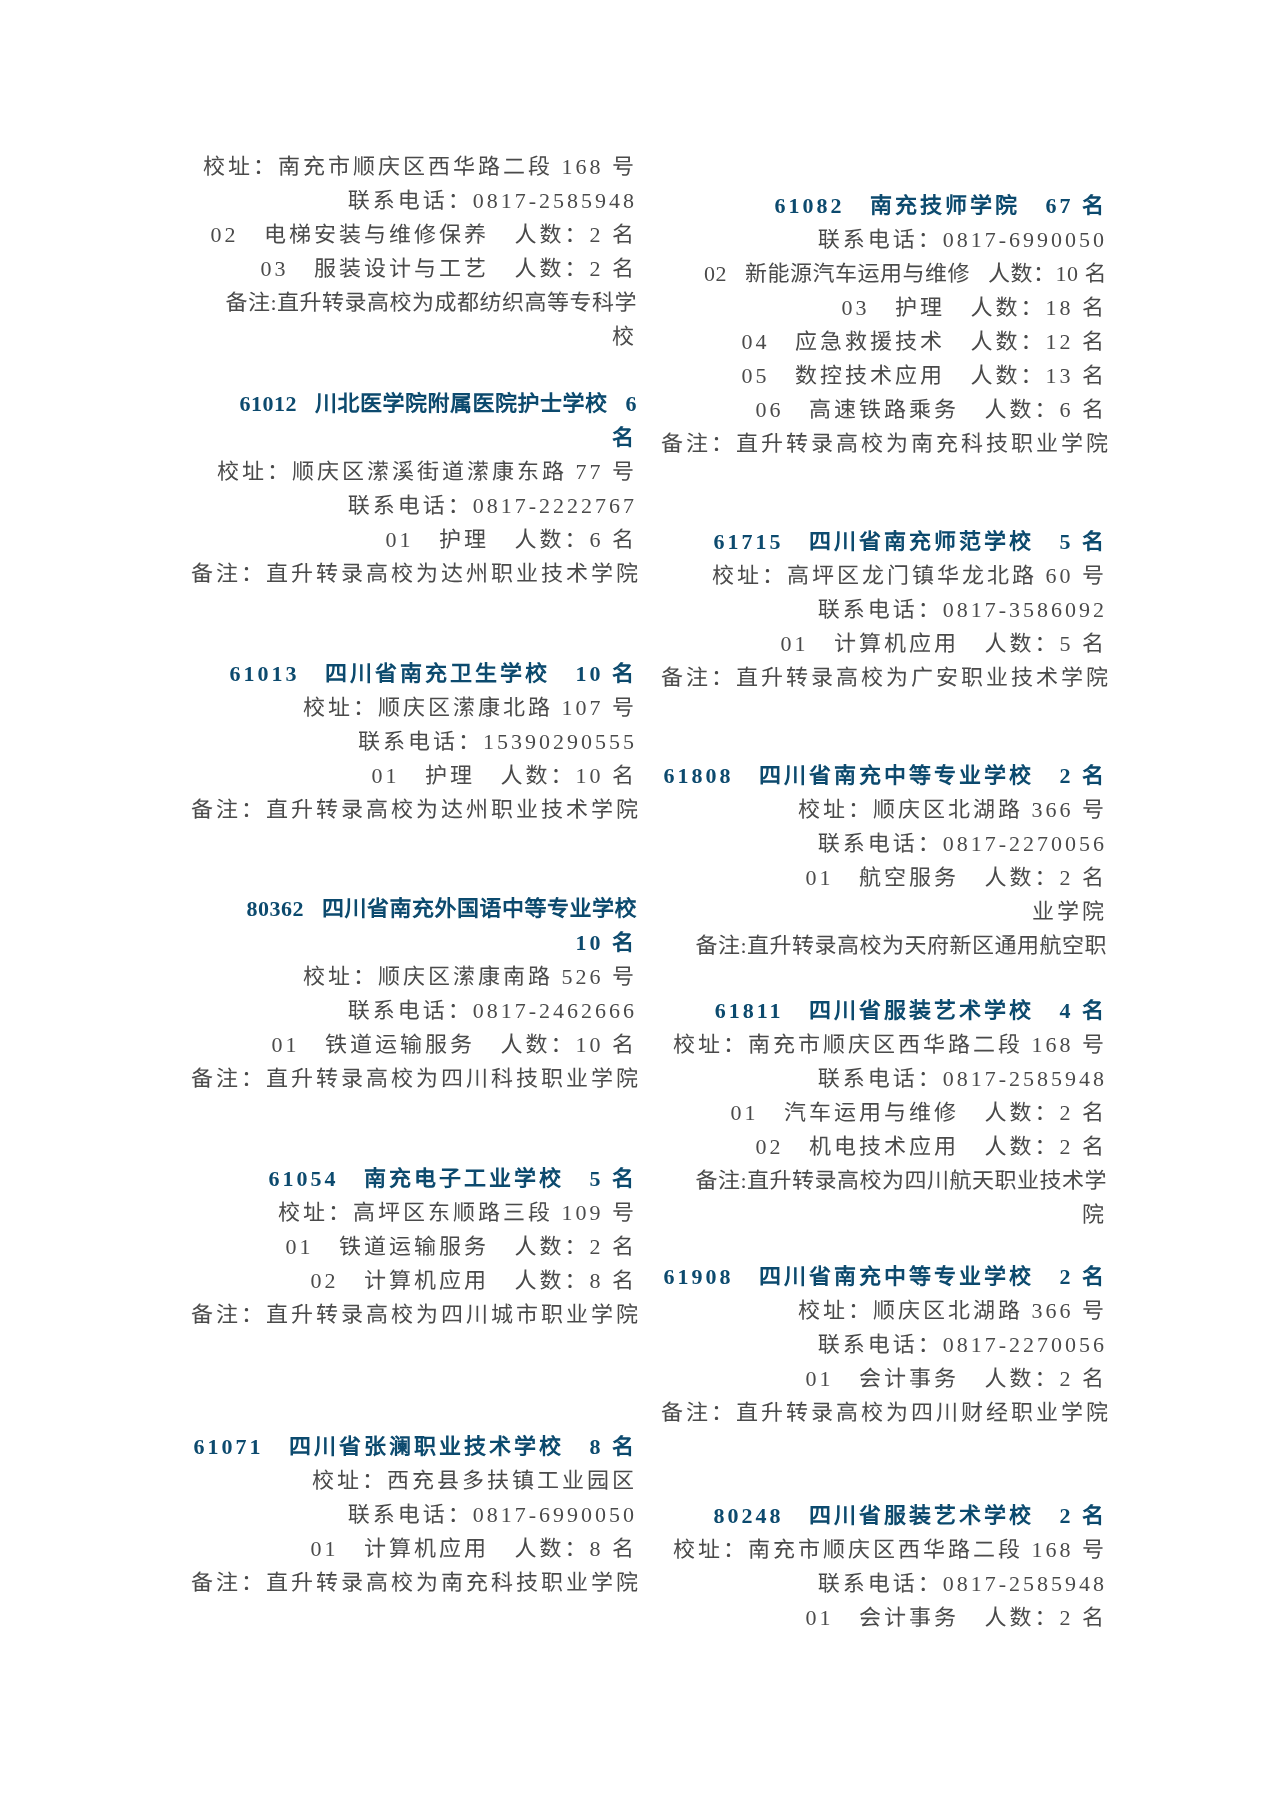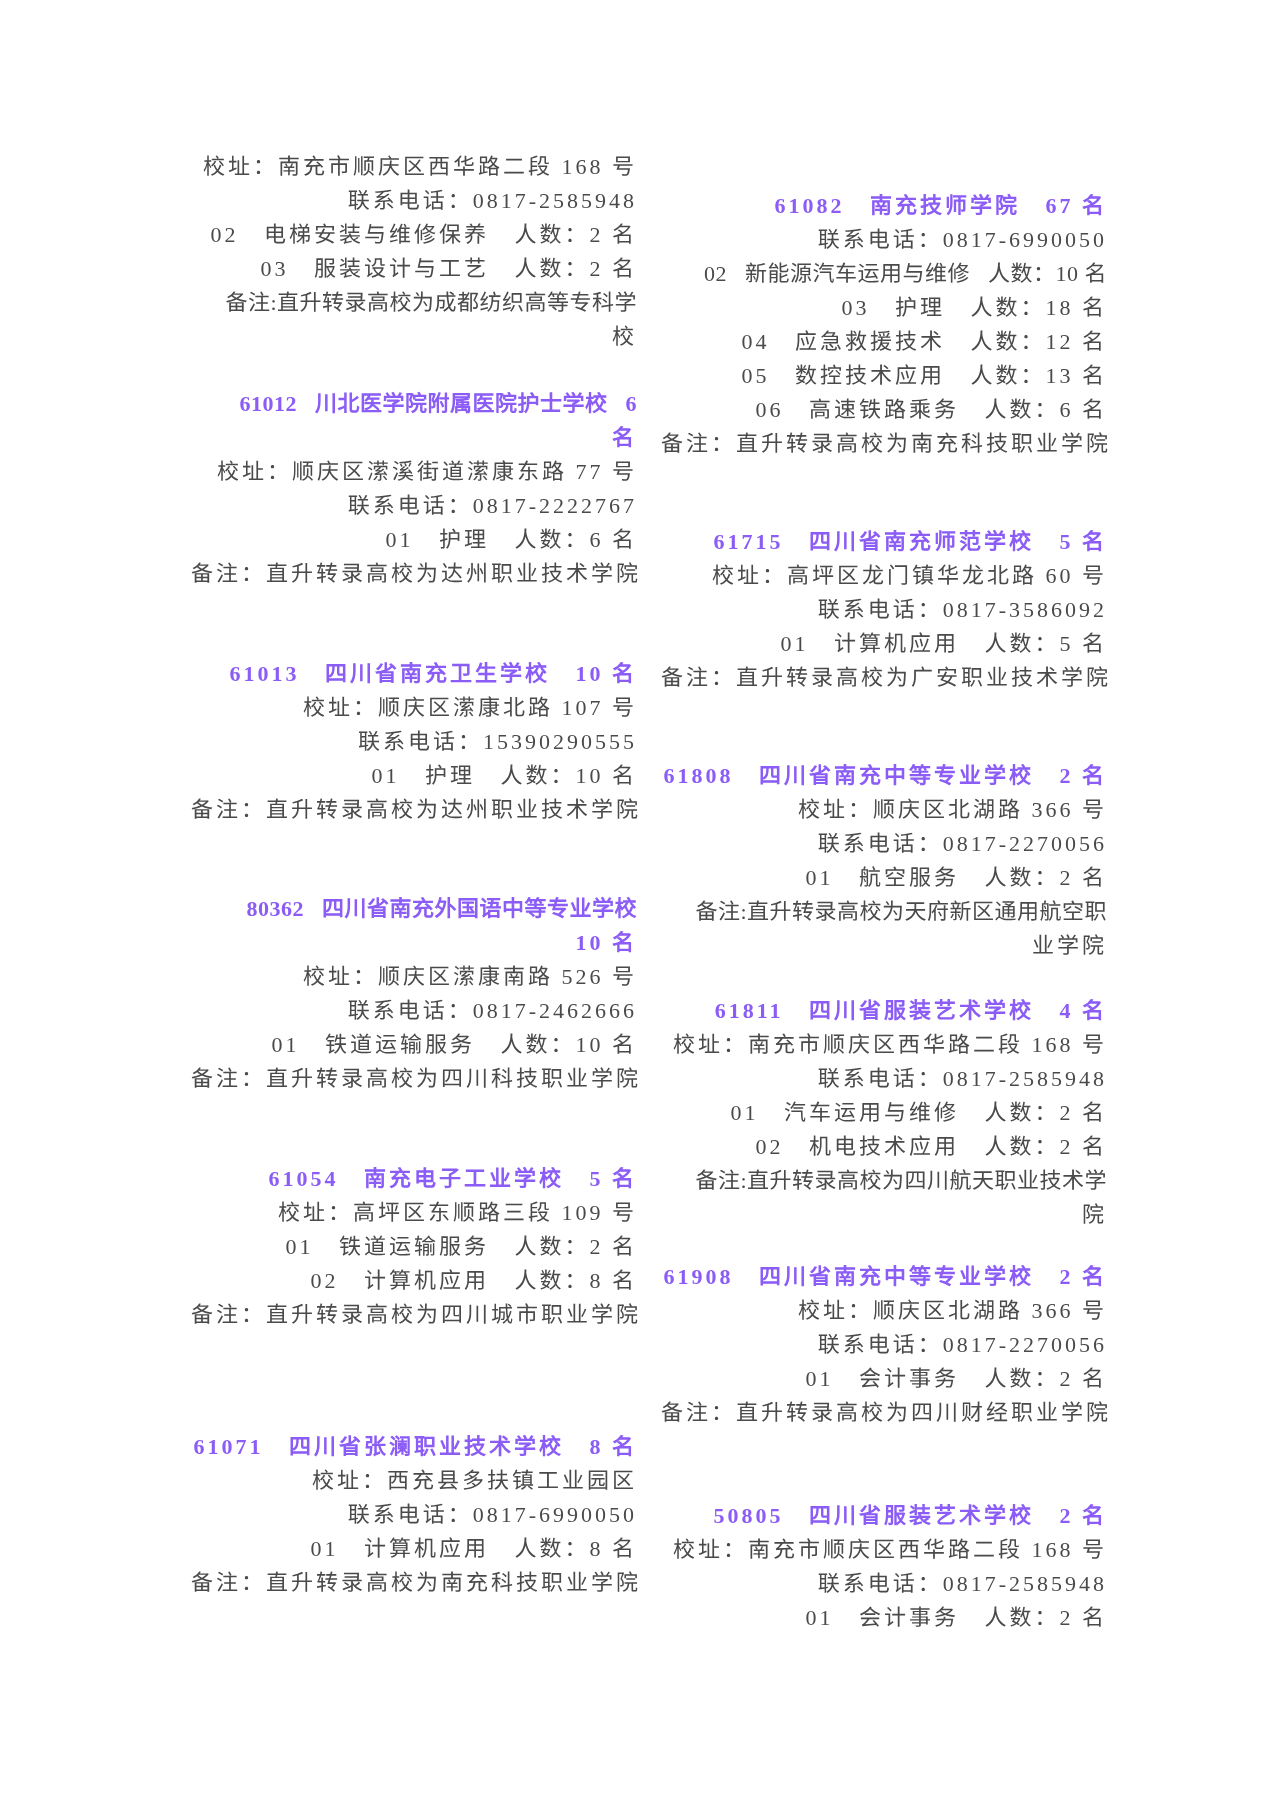--- a/index.html
+++ b/index.html
@@ -30,21 +30,21 @@
   .ln {
     height: 34px;
     line-height: 34px;
     font-size: 22px;
     letter-spacing: 3px;
     color: #4a4a4a;
     white-space: pre;
   }
   .ln.bold {
     font-weight: bold;
-    color: #8b5cf6;
+    color: #0c4a6e;
   }
   .ln.tight {
     letter-spacing: 0.5px;
   }
 </style>
 </head>
 <body>
 
 <div class="page">
 
@@ -122,22 +122,22 @@
       <div class="ln">联系电话：0817-3586092</div>
       <div class="ln">01   计算机应用   人数：5 名</div>
       <div class="ln">备注：直升转录高校为广安职业技术学院</div>
     </div>
 
     <div class="block" style="top:759px">
       <div class="ln bold">61808   四川省南充中等专业学校   2 名</div>
       <div class="ln">校址：顺庆区北湖路 366 号</div>
       <div class="ln">联系电话：0817-2270056</div>
       <div class="ln">01   航空服务   人数：2 名</div>
+      <div class="ln">业学院</div>
       <div class="ln tight">备注:直升转录高校为天府新区通用航空职</div>
-      <div class="ln">业学院</div>
     </div>
 
     <div class="block" style="top:994px">
       <div class="ln bold">61811   四川省服装艺术学校   4 名</div>
       <div class="ln">校址：南充市顺庆区西华路二段 168 号</div>
       <div class="ln">联系电话：0817-2585948</div>
       <div class="ln">01   汽车运用与维修   人数：2 名</div>
       <div class="ln">02   机电技术应用   人数：2 名</div>
       <div class="ln tight">备注:直升转录高校为四川航天职业技术学</div>
       <div class="ln">院</div>
@@ -145,21 +145,21 @@
 
     <div class="block" style="top:1260px">
       <div class="ln bold">61908   四川省南充中等专业学校   2 名</div>
       <div class="ln">校址：顺庆区北湖路 366 号</div>
       <div class="ln">联系电话：0817-2270056</div>
       <div class="ln">01   会计事务   人数：2 名</div>
       <div class="ln">备注：直升转录高校为四川财经职业学院</div>
     </div>
 
     <div class="block" style="top:1499px">
-      <div class="ln bold">50805   四川省服装艺术学校   2 名</div>
+      <div class="ln bold">80248   四川省服装艺术学校   2 名</div>
       <div class="ln">校址：南充市顺庆区西华路二段 168 号</div>
       <div class="ln">联系电话：0817-2585948</div>
       <div class="ln">01   会计事务   人数：2 名</div>
     </div>
 
   </div>
 
 </div>
 
 </body></html>

